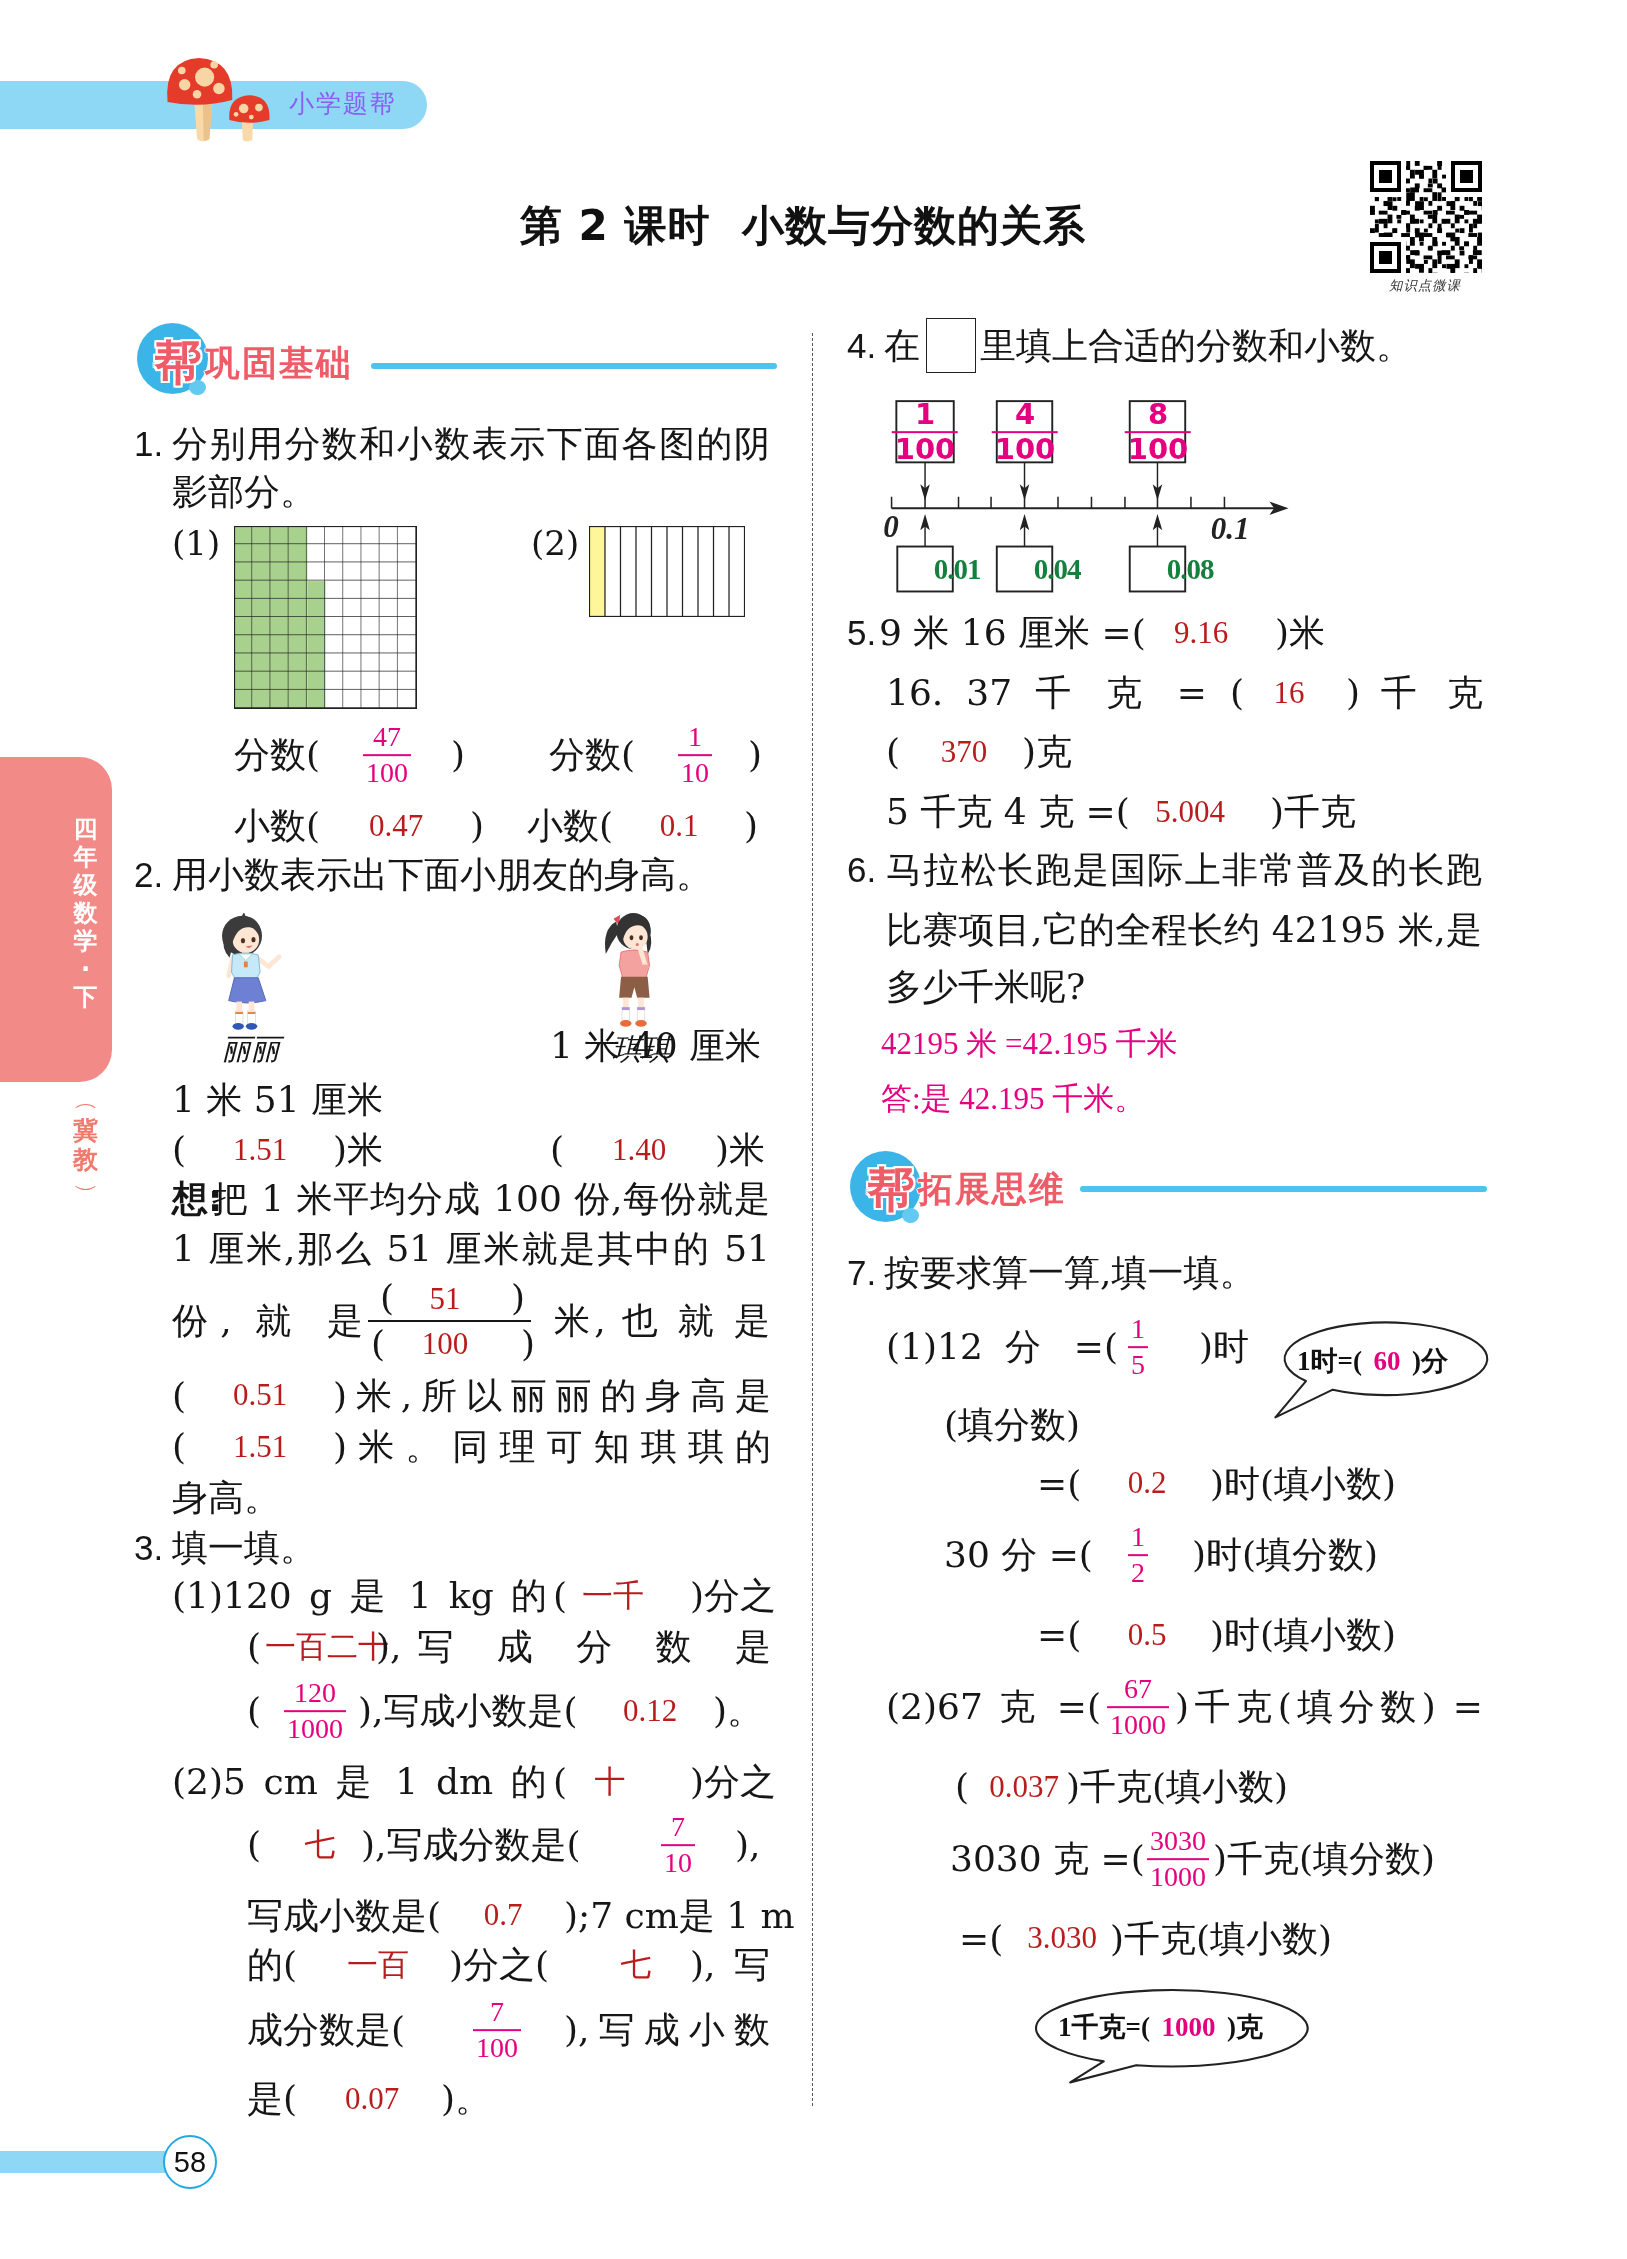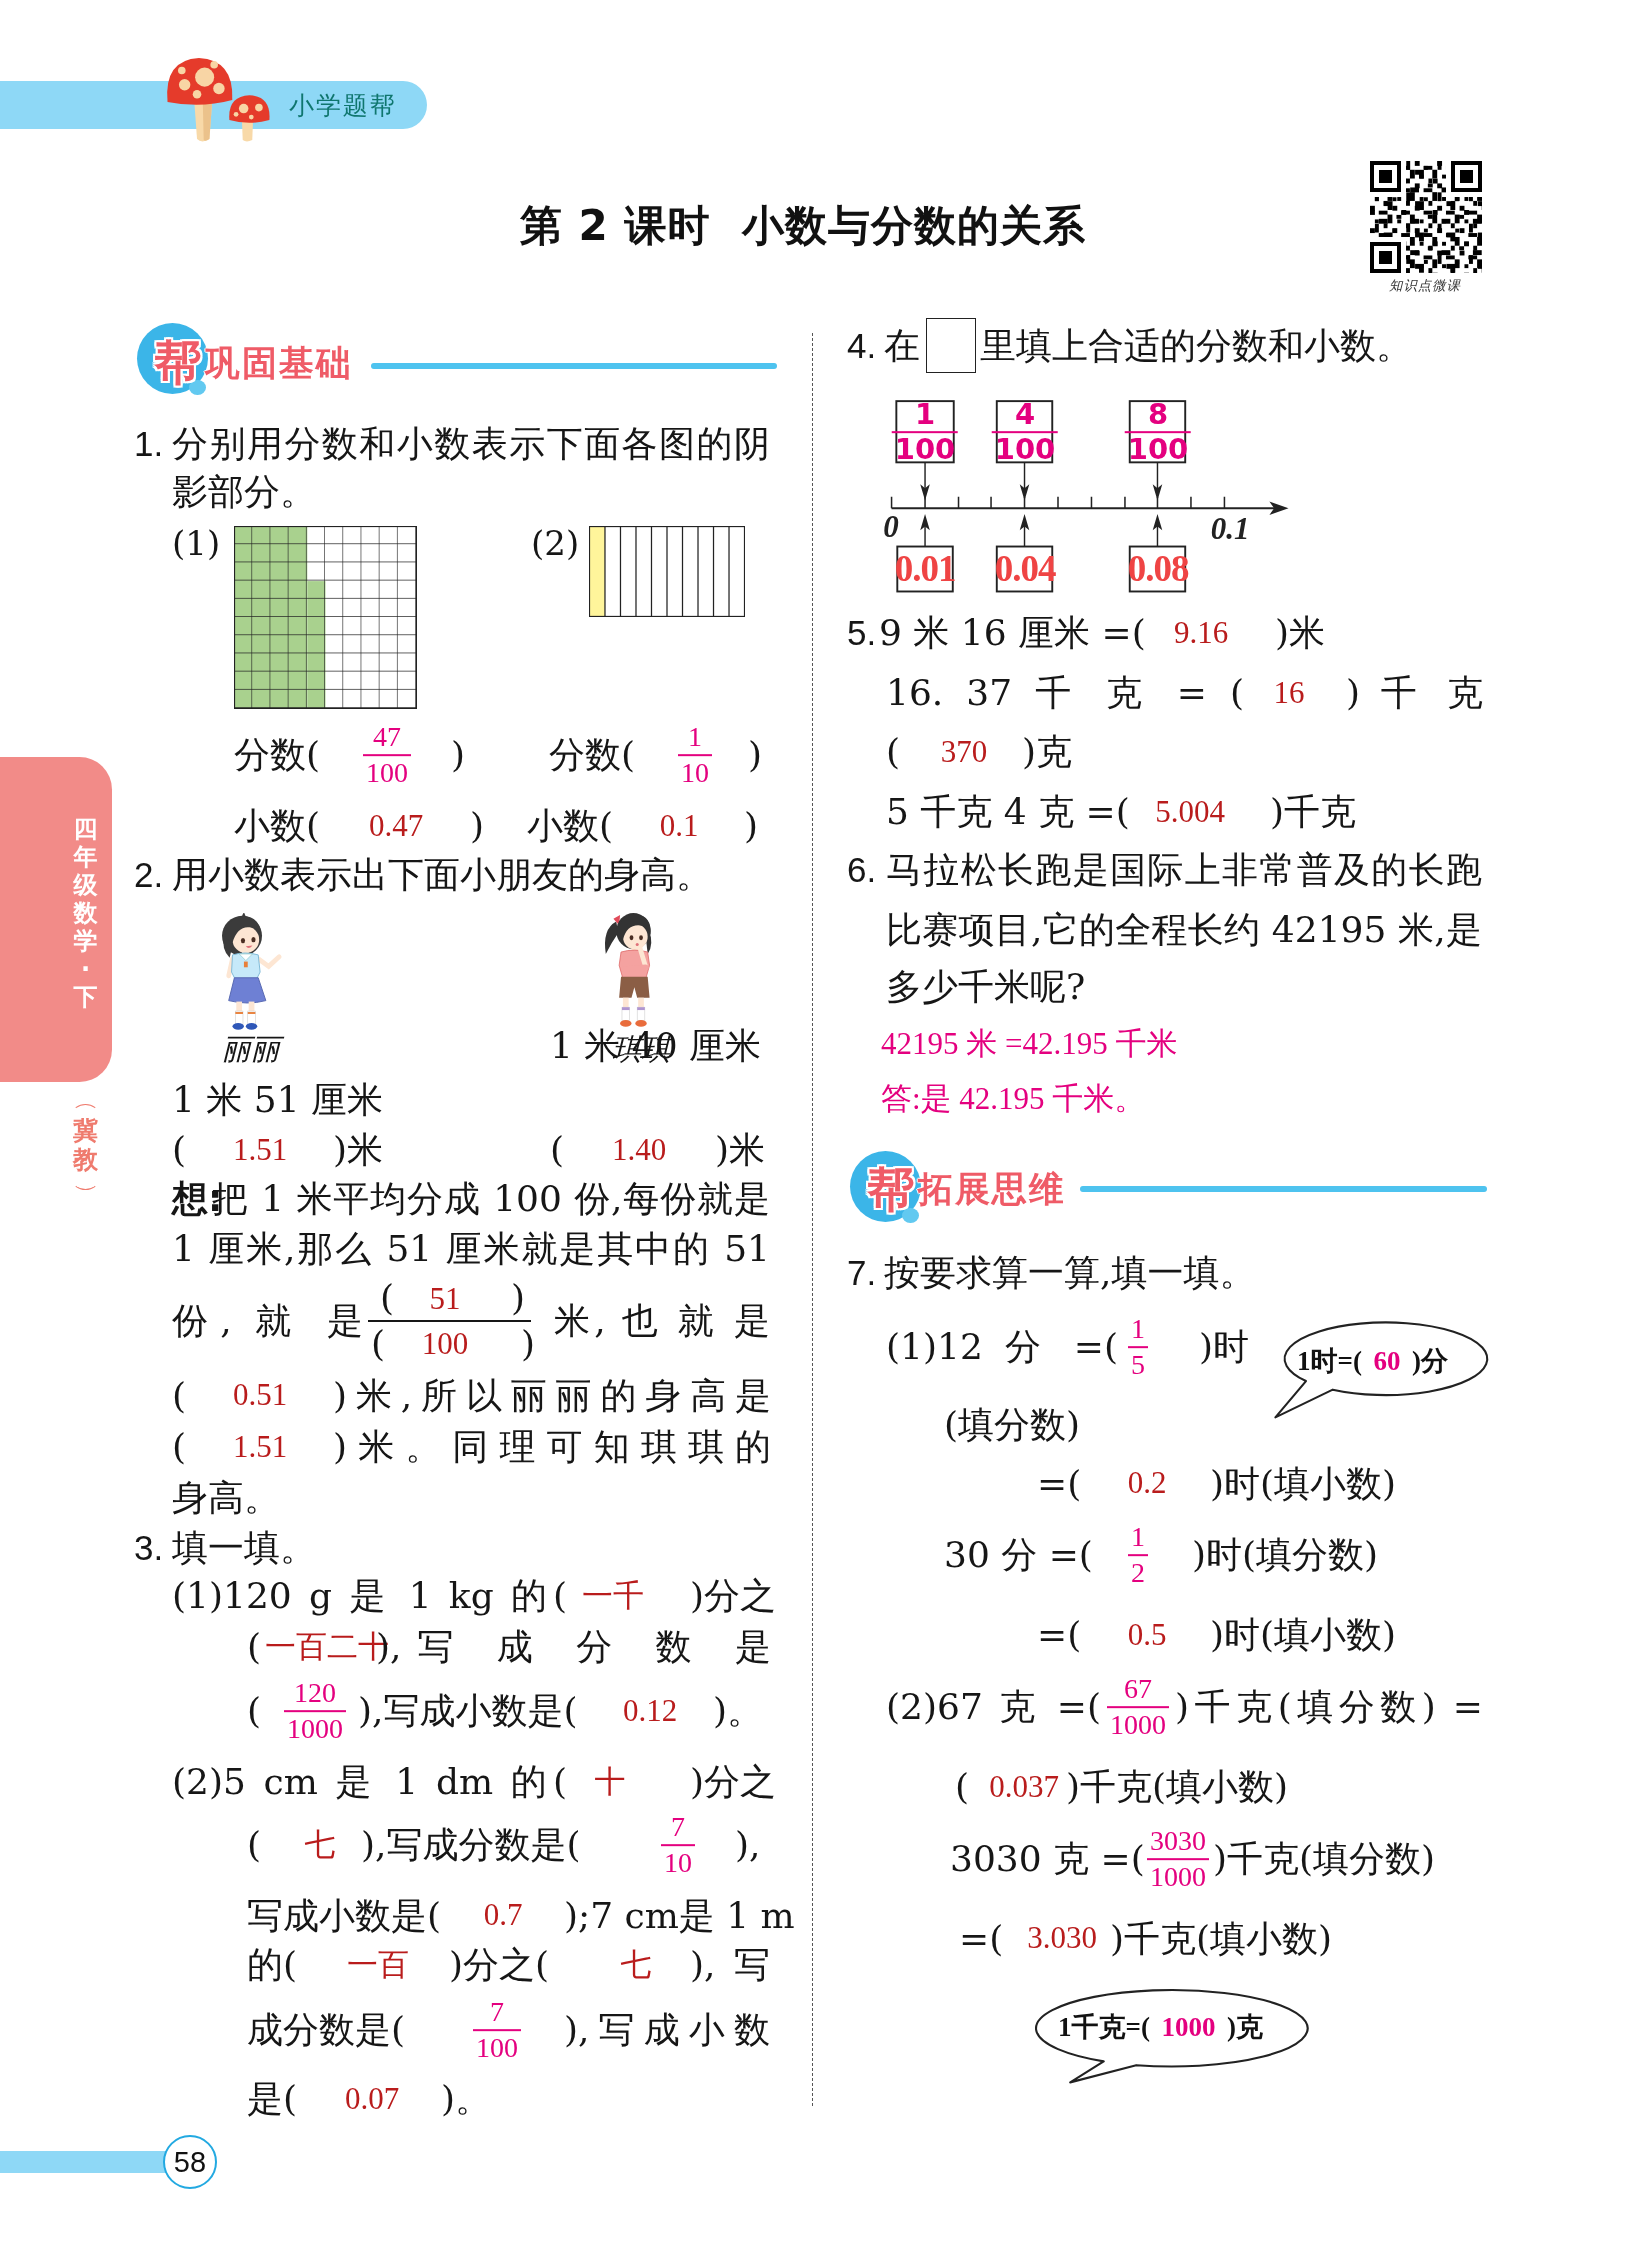--- a/index.html
+++ b/index.html
@@ -6,36 +6,36 @@
   #page{position:relative;width:1628px;height:2260px;background:#fff;overflow:hidden;color:#161616;font-family:"DejaVu Serif","Liberation Serif",serif;}
   .t{position:absolute;white-space:pre;font-size:36px;line-height:42px;height:42px;font-family:"DejaVu Serif","Liberation Serif",serif;color:#161616;}
   .j{white-space:nowrap;text-align:justify;text-align-last:justify;}
   .n{font-family:"Liberation Sans","DejaVu Sans",sans-serif;font-size:35px;}
   .a{position:absolute;white-space:pre;color:#b91c1c;font-family:"Liberation Serif","DejaVu Serif",serif;font-size:31px;line-height:38px;height:38px;transform:translateX(-50%);}
   .c{transform:translateX(-50%);font-style:italic;}
   .fr{position:absolute;transform:translate(-50%,-50%);display:flex;flex-direction:column;align-items:center;color:#E4007F;font-family:"Liberation Serif","DejaVu Serif",serif;font-size:28px;line-height:28px;}
   .fr .bar{align-self:stretch;height:1.9px;background:#E4007F;margin:2.9px -2.9px;}
   .fr.bold{font-weight:bold;font-size:29px;line-height:27px;}
   .banner{position:absolute;left:0;top:81px;width:427px;height:48px;background:#8ED8F6;border-radius:0 24px 24px 0;}
-  .brand{position:absolute;left:289px;top:90px;font-size:25px;line-height:31px;font-family:Liberation Serif, serif;color:#0f766e;letter-spacing:1.9px;}
+  .brand{position:absolute;left:289px;top:90px;font-size:25px;line-height:31px;font-family:Liberation Mono, monospace;color:#8b5cf6;letter-spacing:1.9px;}
   .title{position:absolute;top:201px;font-size:42px;line-height:50px;font-weight:bold;font-family:"DejaVu Sans","Liberation Sans",sans-serif;color:#111;white-space:pre;letter-spacing:1px;}
   .qr-cap{position:absolute;left:1425px;top:277px;font-size:13.4px;line-height:17px;color:#333;letter-spacing:1px;font-family:"DejaVu Serif",serif;}
   .sec-circle{position:absolute;width:71px;height:71px;border-radius:50%;background:#3BB5E8;}
   .sec-tail{position:absolute;width:17px;height:15.3px;border-radius:50%;background:#62C9F0;}
   .sec-badge{position:absolute;font-size:48px;line-height:54px;font-weight:bold;font-family:"DejaVu Sans",sans-serif;color:#EF5B67;text-shadow:1.9px 0 #fff,-1.9px 0 #fff,0 1.9px #fff,0 -1.9px #fff,1.9px 1.9px #fff,-1.9px -1.9px #fff,1.9px -1.9px #fff,-1.9px 1.9px #fff;}
   .sec-title{position:absolute;font-size:35px;line-height:40px;font-weight:bold;font-family:"DejaVu Sans",sans-serif;color:#EF5B67;letter-spacing:1.9px;text-shadow:1px 0 #fff,-1px 0 #fff,0 1px #fff,0 -1px #fff;}
   .sec-line{position:absolute;height:5.7px;background:#4EC3EF;border-radius:2.9px;}
   .divider{position:absolute;left:812px;top:333px;height:1773px;border-left:1.9px dashed #555;}
   .tab{position:absolute;left:0;top:757px;width:112px;height:325px;background:#F28B88;border-radius:0 32.5px 32.5px 0;}
   .tab-label{position:absolute;left:70px;top:815px;width:31px;display:flex;flex-direction:column;align-items:center;color:#fff;font-weight:bold;font-family:"DejaVu Sans",sans-serif;font-size:24px;line-height:28px;}
   .edition{position:absolute;left:70px;top:1116px;width:31px;display:flex;flex-direction:column;align-items:center;color:#EF7B6E;font-weight:bold;font-family:"DejaVu Sans",sans-serif;font-size:25px;line-height:29px;}
   .brk{position:absolute;left:72px;width:25px;height:9.6px;border:1.9px solid #EF7B6E;}
   .sample-box{position:absolute;left:926px;top:318px;width:48px;height:53px;border:1.9px solid #222;}
   .nl-label{position:absolute;font-family:"Liberation Serif",serif;font-weight:bold;font-size:31px;line-height:38px;color:#222;}
-  .dec-box{position:absolute;color:#ef4444;font-family:"Liberation Serif",serif;font-weight:bold;font-size:37px;line-height:38px;letter-spacing:-1px;transform:translateX(-50%);}
+  .dec-box{position:absolute;color:#15803d;font-family:"Liberation Serif",serif;font-weight:bold;font-size:29px;line-height:38px;letter-spacing:-1px;transform:translateX(-50%);margin-left:32px;}
   .sol{position:absolute;white-space:pre;color:#E4007F;font-family:"Liberation Serif","DejaVu Serif",serif;font-size:31px;line-height:38px;}
   .bubble-text{position:absolute;display:flex;align-items:center;font-family:"Liberation Serif","DejaVu Serif",serif;font-weight:bold;font-size:27px;line-height:34px;color:#111;white-space:pre;}
   .bubble-text .ans{color:#E4007F;margin:0 11.5px;}
   .name{position:absolute;font-size:29px;line-height:32.5px;white-space:pre;}
   .footer-bar{position:absolute;left:0;top:2151px;width:167px;height:22px;background:#8ED8F6;}
   .page-num{position:absolute;left:163px;top:2135px;width:50px;height:50px;border:2.9px solid #22A9E1;border-radius:50%;background:#fff;display:flex;align-items:center;justify-content:center;font-family:"Liberation Sans",sans-serif;font-size:29px;color:#111;}
   .bold{font-weight:bold;font-family:"DejaVu Sans",sans-serif;}
 </style>
 </head>
 <body>

